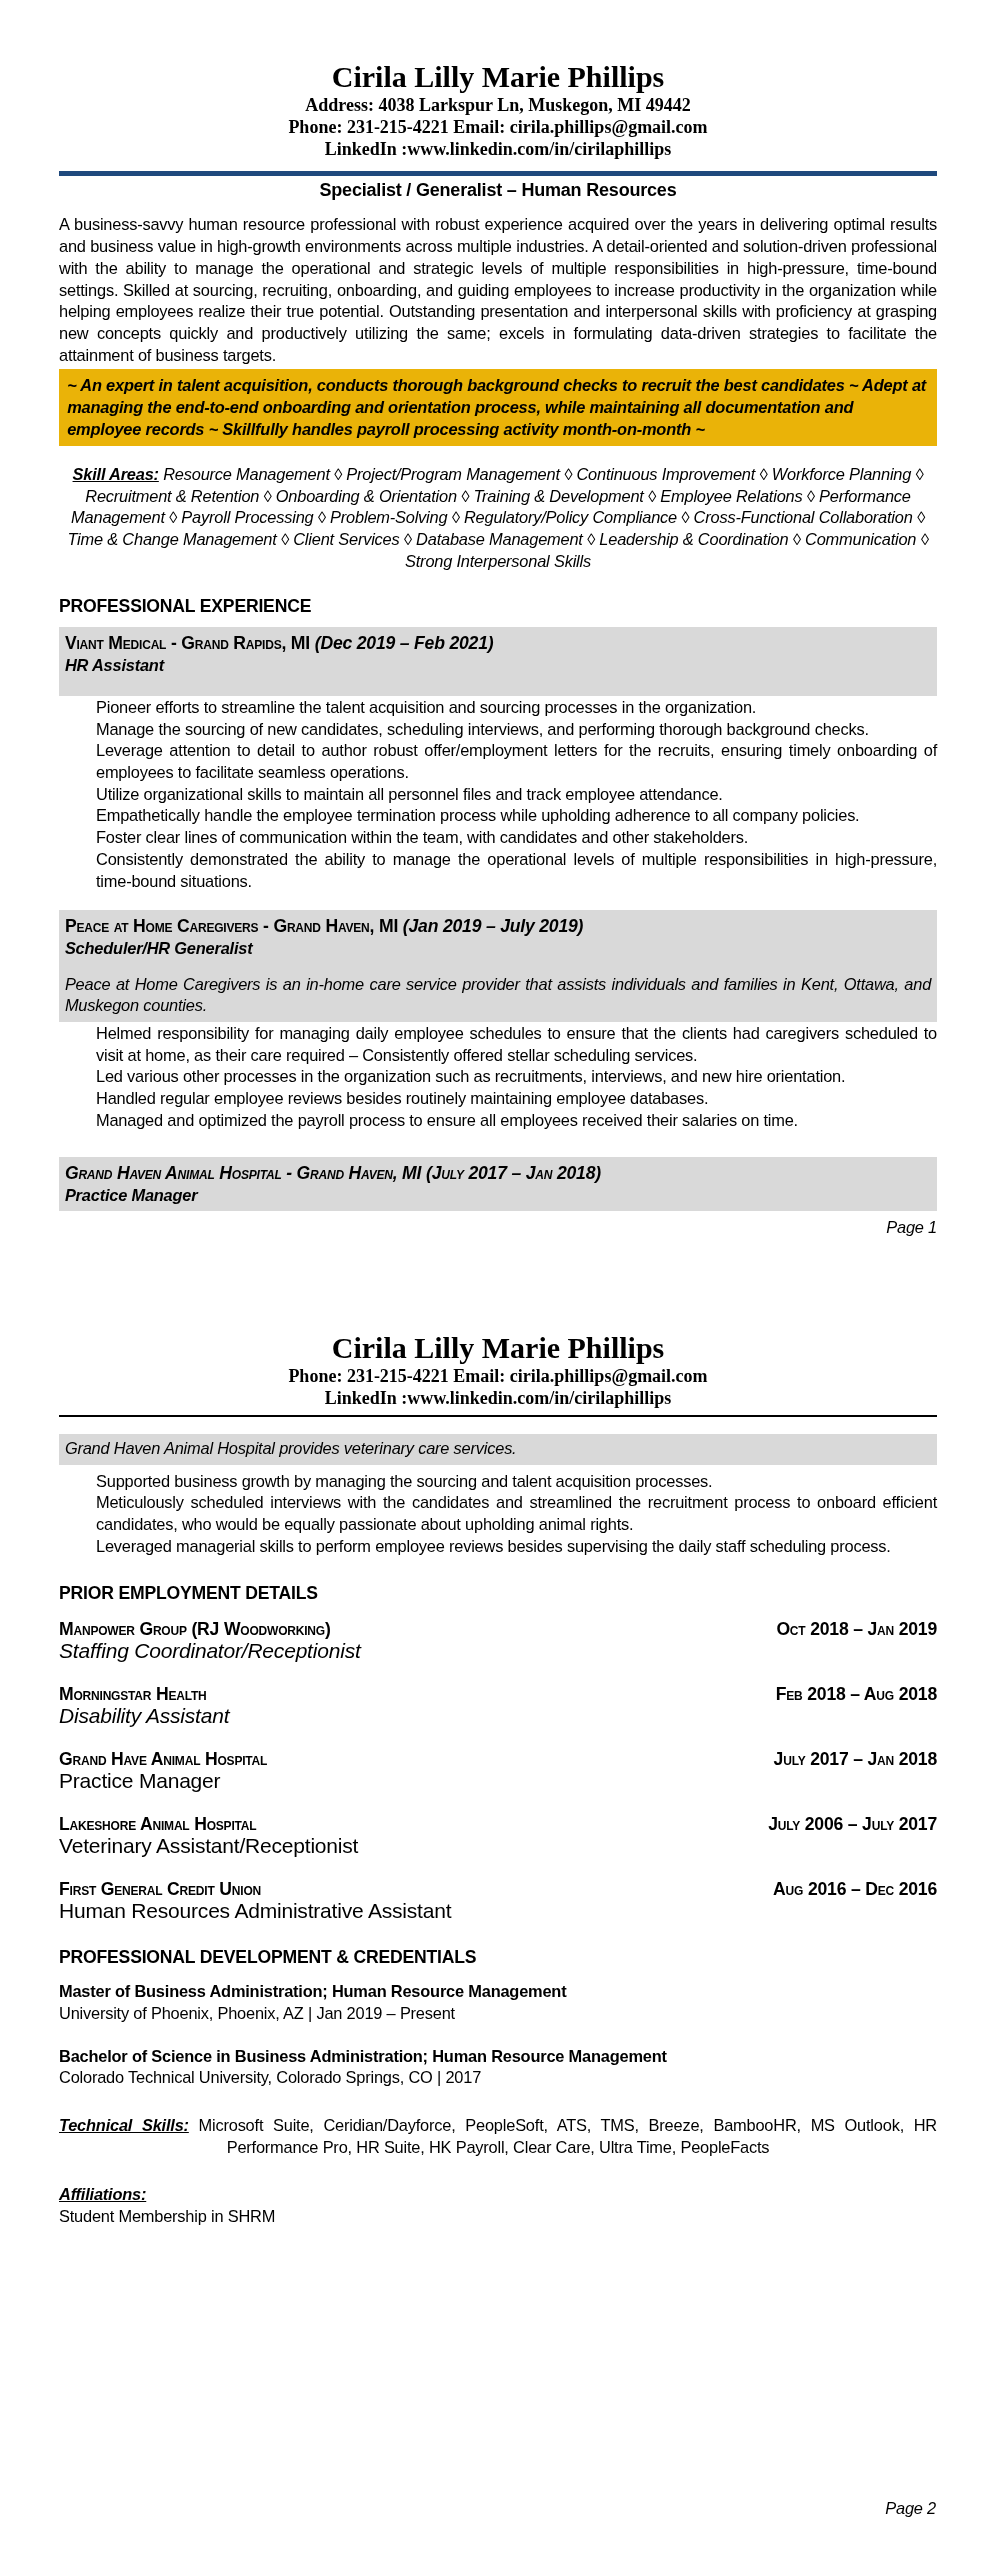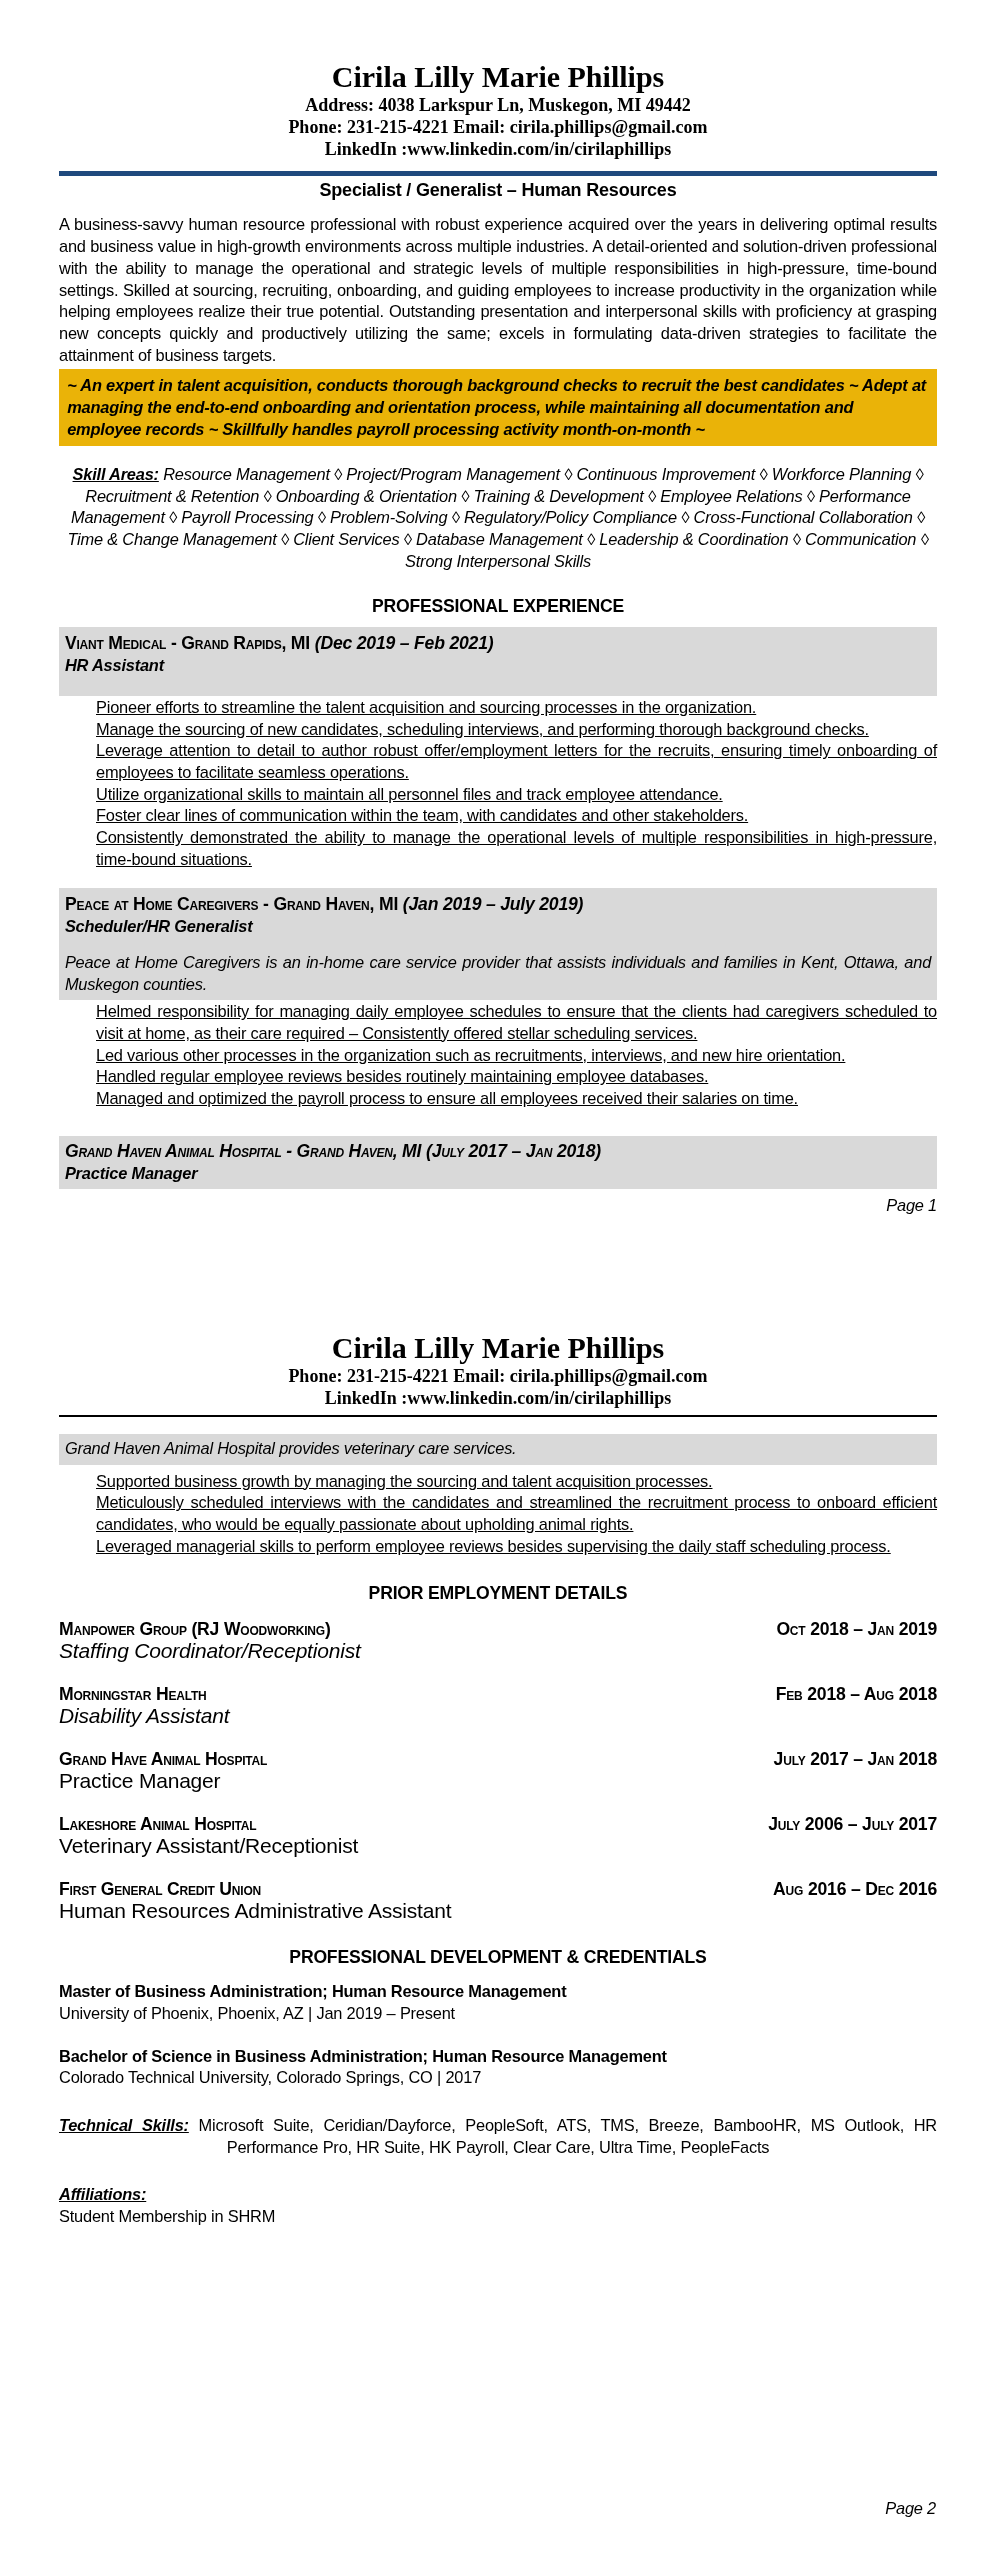--- a/index.html
+++ b/index.html
@@ -9,31 +9,31 @@
   .name{font-family:"Liberation Serif",serif;font-weight:700;font-size:30px;line-height:35px;text-align:center;}
   .hdr-line{font-family:"Liberation Serif",serif;font-weight:700;font-size:18px;line-height:22px;text-align:center;}
   .rule-navy{height:5.9px;background:#1f497d;margin-top:10.5px;}
   .rule-black{height:2.3px;background:#000;margin-top:5.9px;}
   .doc-title{font-weight:700;font-size:18px;line-height:21px;text-align:center;margin-top:4px;letter-spacing:-0.2px;}
   .body-text{font-size:16.4px;line-height:21.7px;letter-spacing:-0.2px;}
   .summary{margin-top:13px;text-align:justify;}
   .highlight{margin-top:3px;background:#eab308;padding:5.9px 8.2px;text-align:left;font-weight:700;font-style:italic;}
   .skills-block{margin-top:17.6px;text-align:center;font-style:italic;}
   .label-ul{font-weight:700;font-style:italic;text-decoration:underline;}
-  .section-heading{margin-top:23.4px;font-weight:700;font-size:17.6px;line-height:20px;text-align:center;letter-spacing:-0.2px;}
+  .section-heading{margin-top:23.4px;font-weight:700;font-size:17.6px;line-height:20px;letter-spacing:-0.2px;}
   .grayblock{background:#d9d9d9;padding:4.7px 5.9px;}
   .job-head{margin-top:11.7px;}
   .sc{font-variant:small-caps;}
   .company-line{font-weight:700;font-size:17.6px;line-height:22px;letter-spacing:-0.2px;}
   .date-inline{font-style:italic;}
   .job-role{font-weight:700;font-style:italic;font-size:16.4px;line-height:22px;letter-spacing:-0.2px;}
   .desc-spacer{height:15px;}
   .job-desc{font-style:italic;text-align:justify;}
   .bullets{margin-top:1.2px;}
-  .bullets > div{margin-left:37px;text-align:justify;text-decoration:underline;}
+  .bullets > div{margin-left:37px;text-align:justify;}
   .pe-entry{margin-top:21px;}
   .pe-line{display:flex;justify-content:space-between;font-weight:700;font-size:17.6px;line-height:22px;letter-spacing:-0.2px;}
   .pe-role{font-weight:400;font-size:21px;line-height:22px;letter-spacing:-0.2px;}
   .pe-role.italic{font-style:italic;}
   .edu-entry{margin-top:21px;}
   .edu-degree{font-weight:700;}
   .tech{margin-top:26px;text-align:justify;text-align-last:center;}
   .affil{margin-top:26px;}
   .page-marker{font-style:italic;text-align:right;font-size:16.4px;line-height:21.7px;letter-spacing:-0.2px;}
   .pm1{margin-top:5.9px;}
@@ -73,20 +73,21 @@
         <span class="date-inline">(Dec 2019 – Feb 2021)</span>
       </div>
       <div class="job-role">HR Assistant</div>
       <div class="desc-spacer"></div>
     </div>
     <div class="body-text bullets">
       <div>Pioneer efforts to streamline the talent acquisition and sourcing processes in the organization.</div>
       <div>Manage the sourcing of new candidates, scheduling interviews, and performing thorough background checks.</div>
       <div>Leverage attention to detail to author robust offer/employment letters for the recruits, ensuring timely onboarding of employees to facilitate seamless operations.</div>
       <div>Utilize organizational skills to maintain all personnel files and track employee attendance.</div>
+      <div>Empathetically handle the employee termination process while upholding adherence to all company policies.</div>
       <div>Foster clear lines of communication within the team, with candidates and other stakeholders.</div>
       <div>Consistently demonstrated the ability to manage the operational levels of multiple responsibilities in high-pressure, time-bound situations.</div>
     </div>
 
     <div class="grayblock job-head mt30">
       <div class="company-line">
         <span class="sc">Peace at Home Caregivers - Grand Haven, MI</span>
         <span class="date-inline">(Jan 2019 – July 2019)</span>
       </div>
       <div class="job-role">Scheduler/HR Generalist</div>

